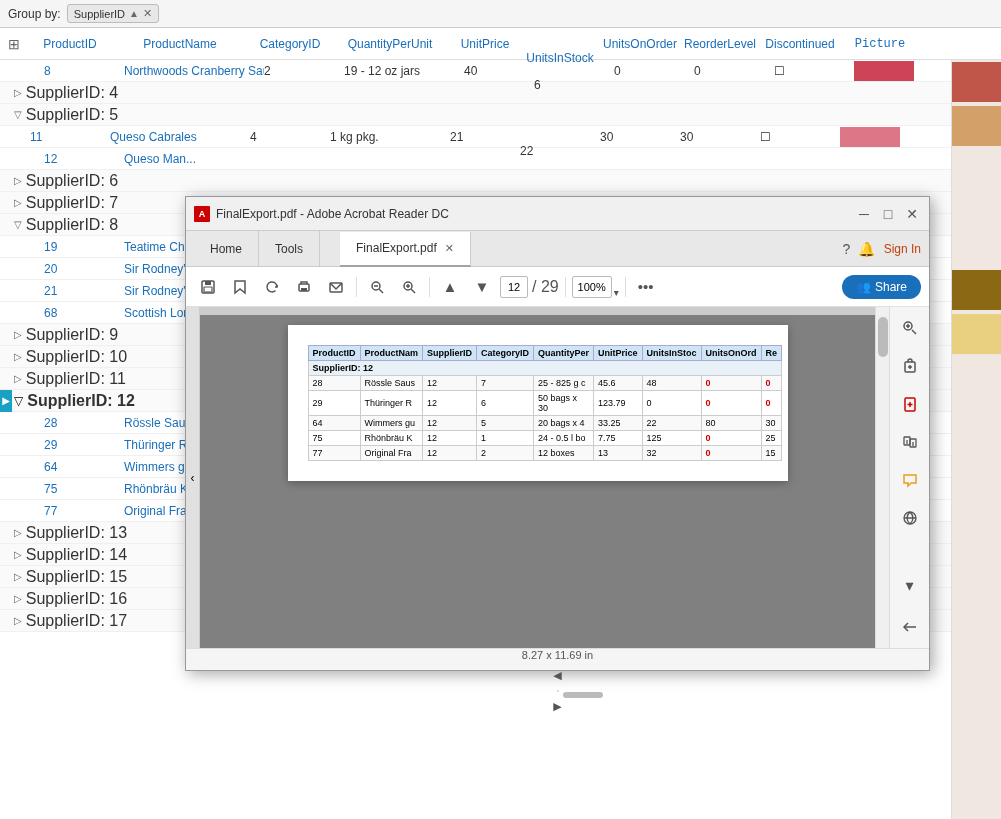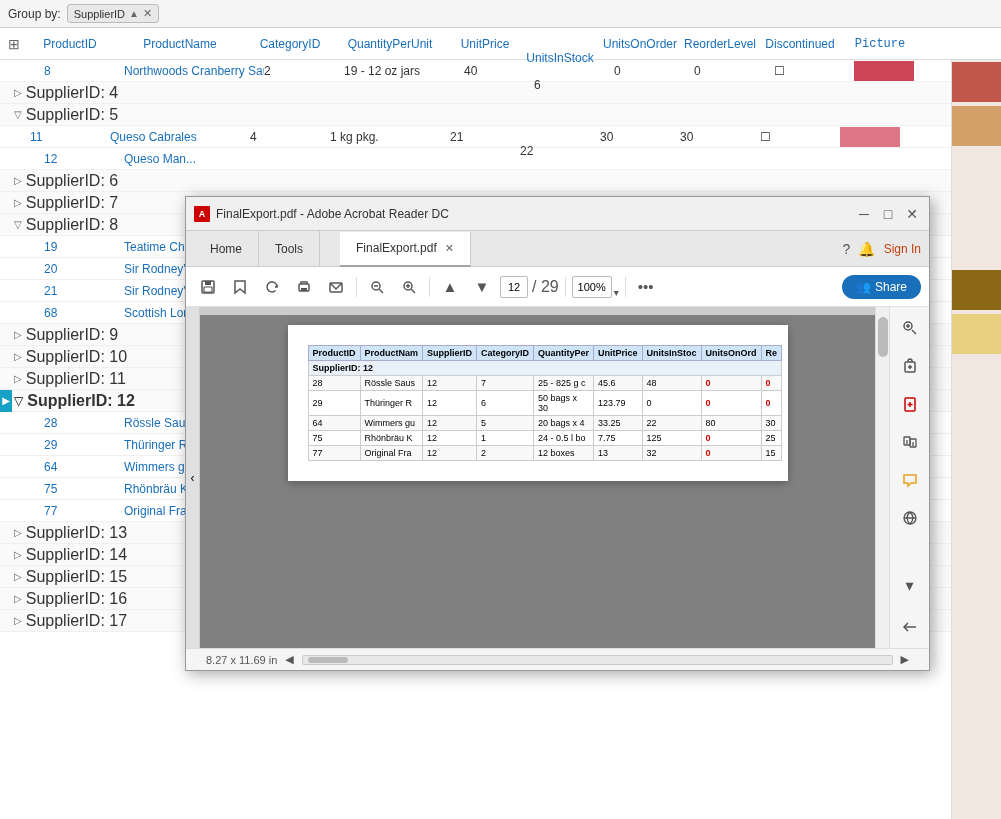--- a/index.html
+++ b/index.html
@@ -361,24 +361,25 @@
       box-shadow: 0 2px 8px rgba(0,0,0,0.3);
       padding: 20px;
     }
 
     .pdf-bottom-bar {
       height: 22px;
       background: #f5f5f5;
       border-top: 1px solid #ddd;
       display: flex;
       align-items: center;
-      padding: 0 20px;
+      padding: 0 10px;
       font-size: 11px;
       color: #555;
       gap: 8px;
+      flex-direction: column;
     }
     .pdf-hscrollbar {
       flex: 1;
       height: 10px;
       background: #e8e8e8;
       border: 1px solid #ccc;
       border-radius: 2px;
       position: relative;
     }
     .pdf-hscrollbar-thumb {

